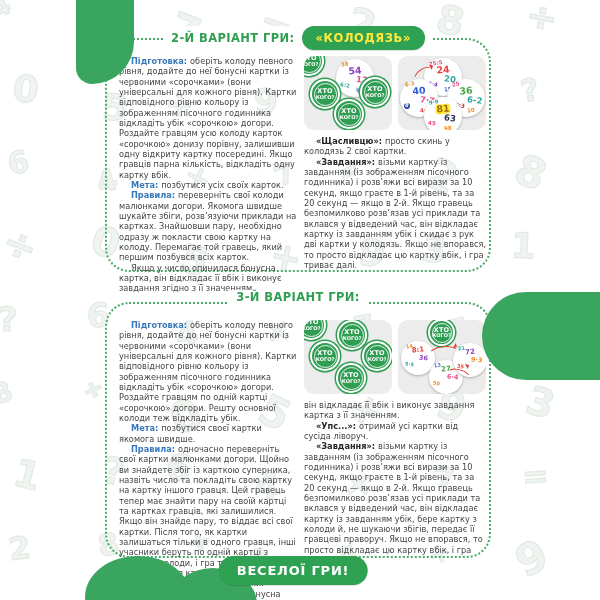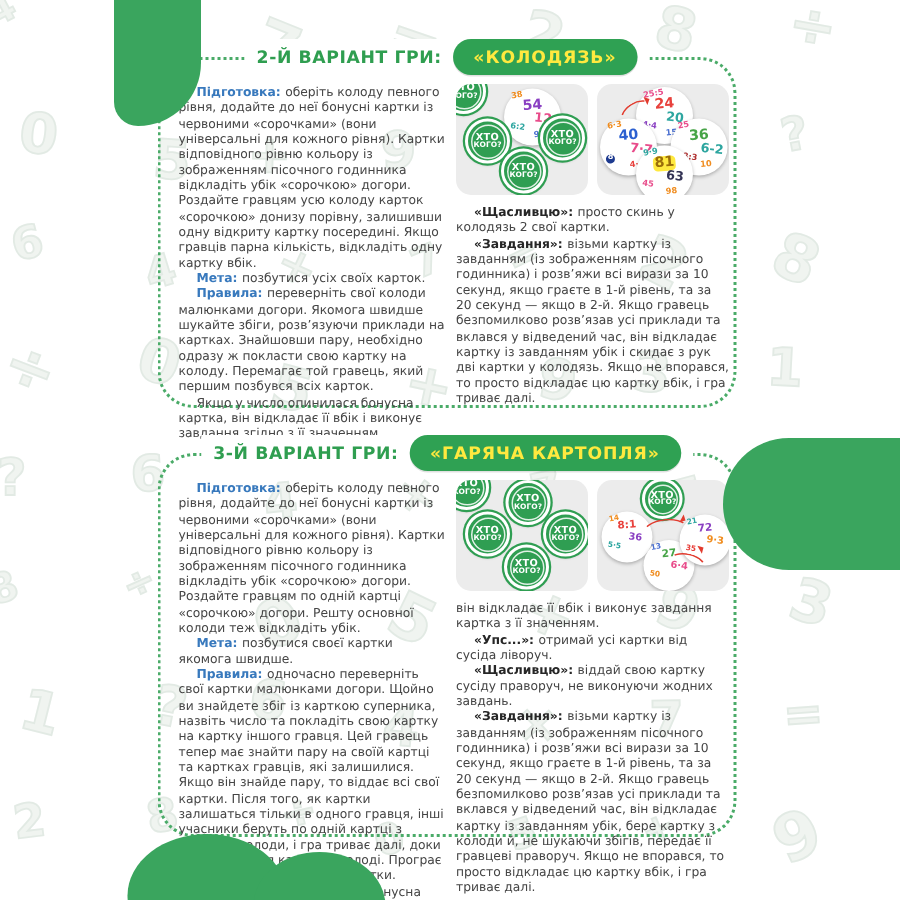--- a/index.html
+++ b/index.html
@@ -259,21 +259,20 @@
         <p class="para ind">
           <span class="lead dark">«Завдання»:</span><span>візьми картку із завданням (із зображенням пісочного годинника) і розв’яжи всі вирази за 10 секунд, якщо граєте в 1-й рівень, та за 20 секунд — якщо в 2-й. Якщо гравець безпомилково розв’язав усі приклади та вклався у відведений час, він відкладає картку із завданням убік і скидає з рук дві картки у колодязь. Якщо не впорався, то просто відкладає цю картку вбік, і гра триває далі.</span>
         </p>
       </div>
     </div>
   </section>
 
   <section class="section" id="sec2">
     <div class="sec-header">
       <span class="sec-title">3-Й ВАРІАНТ ГРИ:</span>
-      <span class="pill">«ГАРЯЧА КАРТОПЛЯ»</span>
     </div>
     <div class="cols">
       <div class="col-left">
         <p class="para ind">
           <span class="lead blue">Підготовка:</span><span>оберіть колоду певного рівня, додайте до неї бонусні картки із червоними «сорочками» (вони універсальні для кожного рівня). Картки відповідного рівню кольору із зображенням пісочного годинника відкладіть убік «сорочкою» догори. Роздайте гравцям по одній картці «сорочкою» догори. Решту основної колоди теж відкладіть убік.</span>
         </p>
         <p class="para ind">
           <span class="lead blue">Мета:</span><span>позбутися своєї картки якомога швидше.</span>
         </p>
         <p class="para ind">
@@ -336,22 +335,20 @@
             <div class="ahead h2"></div>
           </div>
         </div>
         <p class="para">
           <span>він відкладає її вбік і виконує завдання картка з її значенням.</span>
         </p>
         <p class="para ind">
           <span class="lead dark">«Упс...»:</span><span>отримай усі картки від сусіда ліворуч.</span>
         </p>
         <p class="para ind">
-          <span class="lead dark">«Щасливцю»:</span><span>віддай свою картку сусіду праворуч, не виконуючи жодних завдань.</span>
-        </p>
-        <p class="para ind">
           <span class="lead dark">«Завдання»:</span><span>візьми картку із завданням (із зображенням пісочного годинника) і розв’яжи всі вирази за 10 секунд, якщо граєте в 1-й рівень, та за 20 секунд — якщо в 2-й. Якщо гравець безпомилково розв’язав усі приклади та вклався у відведений час, він відкладає картку із завданням убік, бере картку з колоди й, не шукаючи збігів, передає її гравцеві праворуч. Якщо не впорався, то просто відкладає цю картку вбік, і гра триває далі.</span>
         </p>
       </div>
     </div>
   </section>
 
+  <div class="pill-footer">ВЕСЕЛОЇ ГРИ!</div>
 </div>
 
 </body></html>

